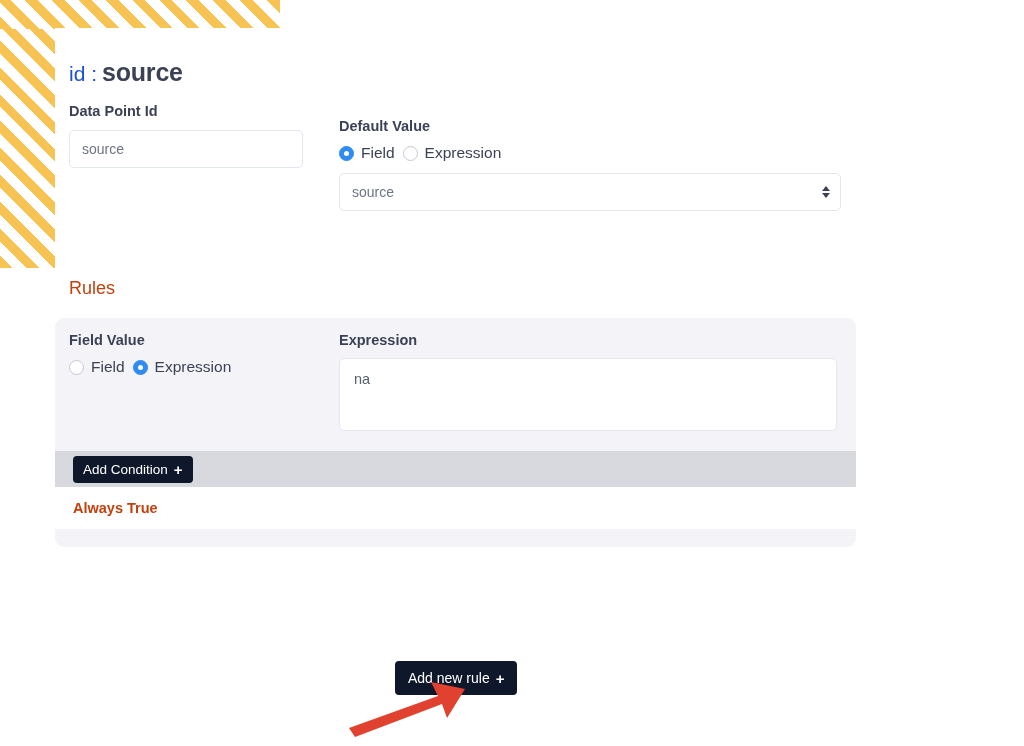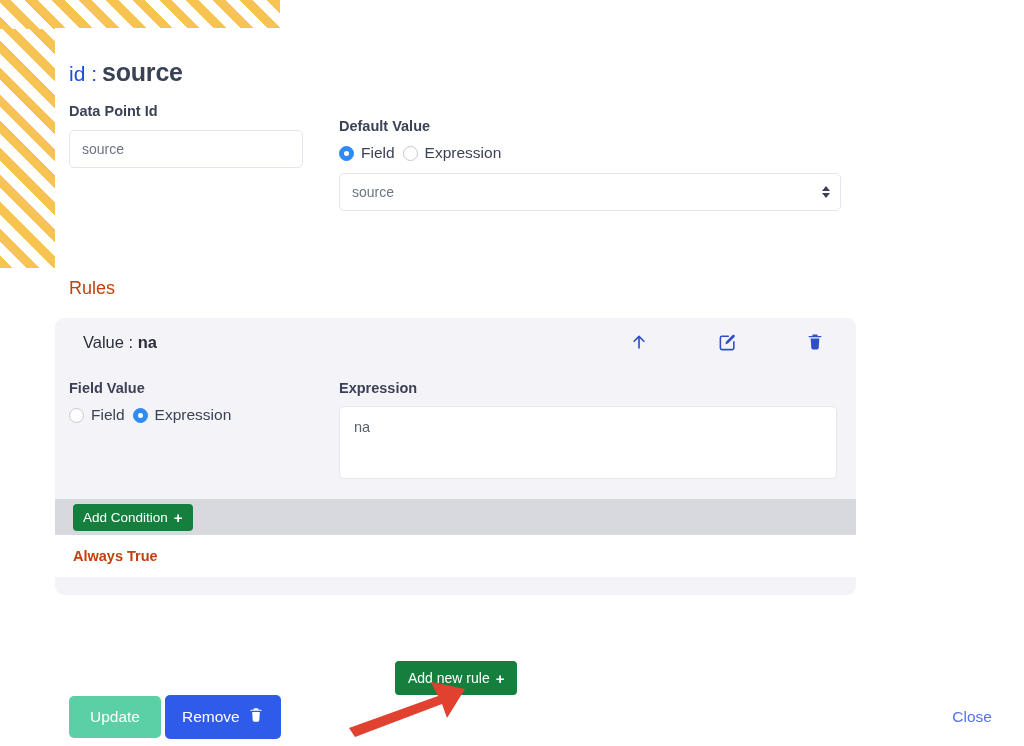--- a/index.html
+++ b/index.html
@@ -253,21 +253,21 @@
     align-items: center;
     padding-left: 18px;
     font-size: 14.5px;
     font-weight: 700;
     color: #c2410c;
   }
   .card-foot { height: 18px; }
 
   
   .btn-green {
-    background: #15803d;
+    background: #0f172a;
     color: #ffffff;
     border: none;
     border-radius: 4px;
     font-family: "Liberation Sans", sans-serif;
     font-size: 13.5px;
     padding: 6px 10px;
     display: inline-flex;
     align-items: center;
     gap: 6px;
     cursor: pointer;
@@ -381,45 +381,20 @@
         <i class="up"></i>
           <i class="down"></i>
       </span>
     </div>
   </div>
 
   <div class="rules-heading">Rules</div>
 
   <div class="rule-card">
 
-    <div class="rule-header">
-      <div class="rule-title">
-        <span>Value :</span>
-        <b>na</b>
-      </div>
-      <div class="rule-icons">
-        <span class="icon-btn">
-          <svg width="18" height="18" viewBox="0 0 24 24" fill="none" stroke="currentColor" stroke-width="2.2" stroke-linecap="round" stroke-linejoin="round">
-            <line x1="12" y1="20" x2="12" y2="5"></line>
-            <polyline points="5.5 11 12 4.5 18.5 11"></polyline>
-          </svg>
-        </span>
-        <span class="icon-btn">
-          <svg width="19" height="19" viewBox="0 0 24 24" fill="none" stroke="currentColor" stroke-width="2" stroke-linecap="round" stroke-linejoin="round">
-            <path d="M13 4H5a2 2 0 0 0-2 2v13a2 2 0 0 0 2 2h13a2 2 0 0 0 2-2v-8"></path>
-            <path d="M18.4 2.6a1.7 1.7 0 0 1 2.4 2.4L12.5 13.3l-3.2.8.8-3.2 8.3-8.3z" fill="currentColor" stroke="none"></path>
-          </svg>
-        </span>
-        <span class="icon-btn">
-          <svg width="18" height="18" viewBox="0 0 24 24" fill="currentColor">
-            <path d="M9.5 2h5a1 1 0 0 1 1 1v1h4.2a.9.9 0 0 1 0 1.8H4.3a.9.9 0 0 1 0-1.8H8.5V3a1 1 0 0 1 1-1zm-3.3 5.4h11.6l-.85 12.2A2.3 2.3 0 0 1 14.66 22H9.34a2.3 2.3 0 0 1-2.29-2.4L6.2 7.4z"></path>
-          </svg>
-        </span>
-      </div>
-    </div>
 
     <div class="rule-body">
       <div class="bl">
         <div class="form-label">Field Value</div>
         <div class="radio-row">
           <div class="radio-opt">
             <span class="radio-dot"></span>
             <span>Field</span>
           </div>
           <div class="radio-opt">
@@ -452,27 +427,14 @@
     <button class="btn-green btn-add-rule">
       <span>Add new rule</span>
       <span class="plus">+</span>
     </button>
   </div>
 
   <svg class="arrow-anno" viewBox="0 0 130 70">
     <path d="M6 60 L95 28 L88 14 L122 21 L104 50 L99 36 L12 69 Z" fill="#e0422f"></path>
   </svg>
 
-  <div class="footer">
-    <button class="btn-update">Update</button>
-    <button class="btn-remove">
-      <span>Remove</span>
-      <span>
-        <svg width="16" height="16" viewBox="0 0 24 24" fill="#ffffff">
-          <path d="M9.5 2h5a1 1 0 0 1 1 1v1h4.2a.9.9 0 0 1 0 1.8H4.3a.9.9 0 0 1 0-1.8H8.5V3a1 1 0 0 1 1-1zm-3.3 5.4h11.6l-.85 12.2A2.3 2.3 0 0 1 14.66 22H9.34a2.3 2.3 0 0 1-2.29-2.4L6.2 7.4z"></path>
-        </svg>
-      </span>
-    </button>
-    <span class="spacer"></span>
-    <a class="link-close">Close</a>
-  </div>
 
 </div>
 
 </body></html>

